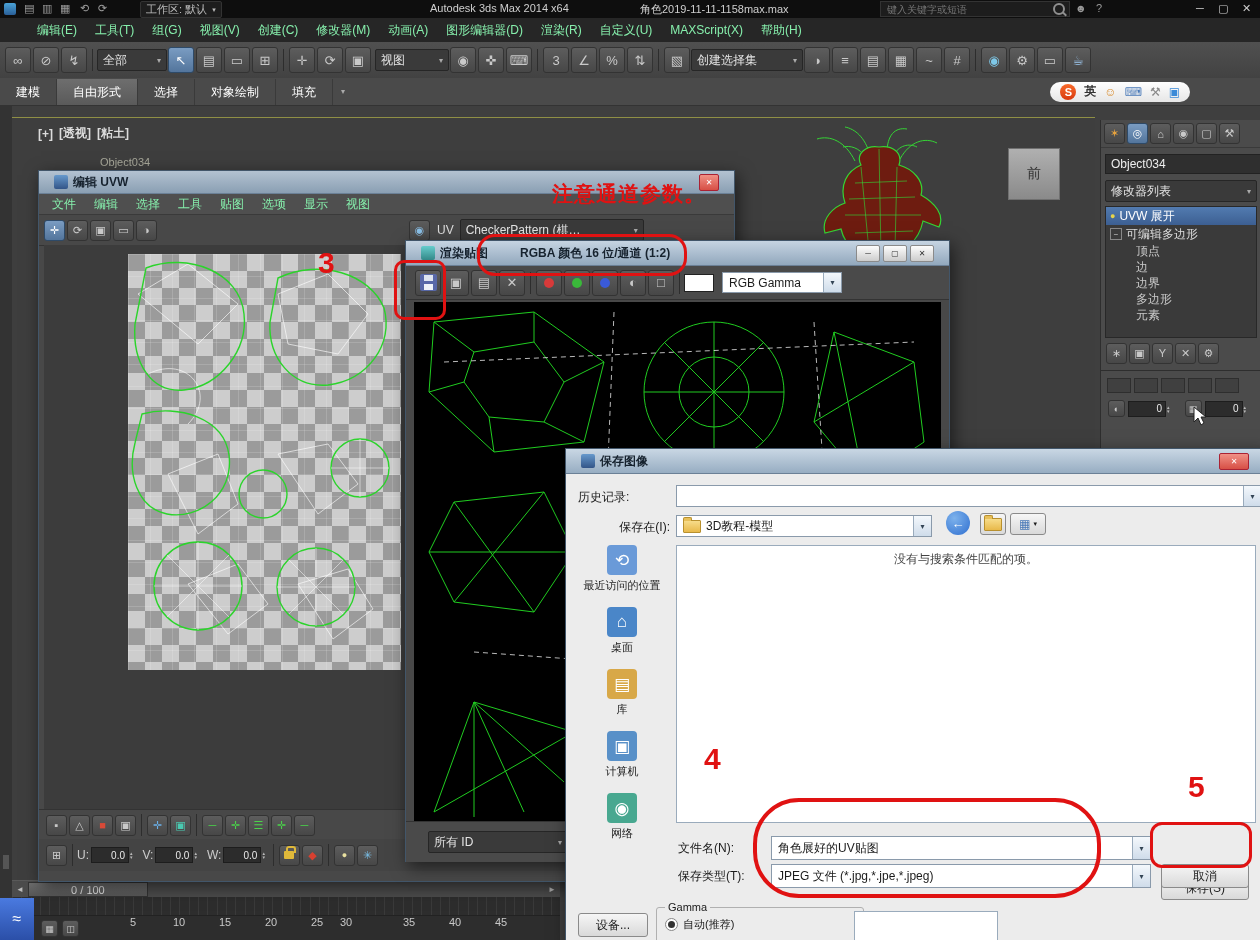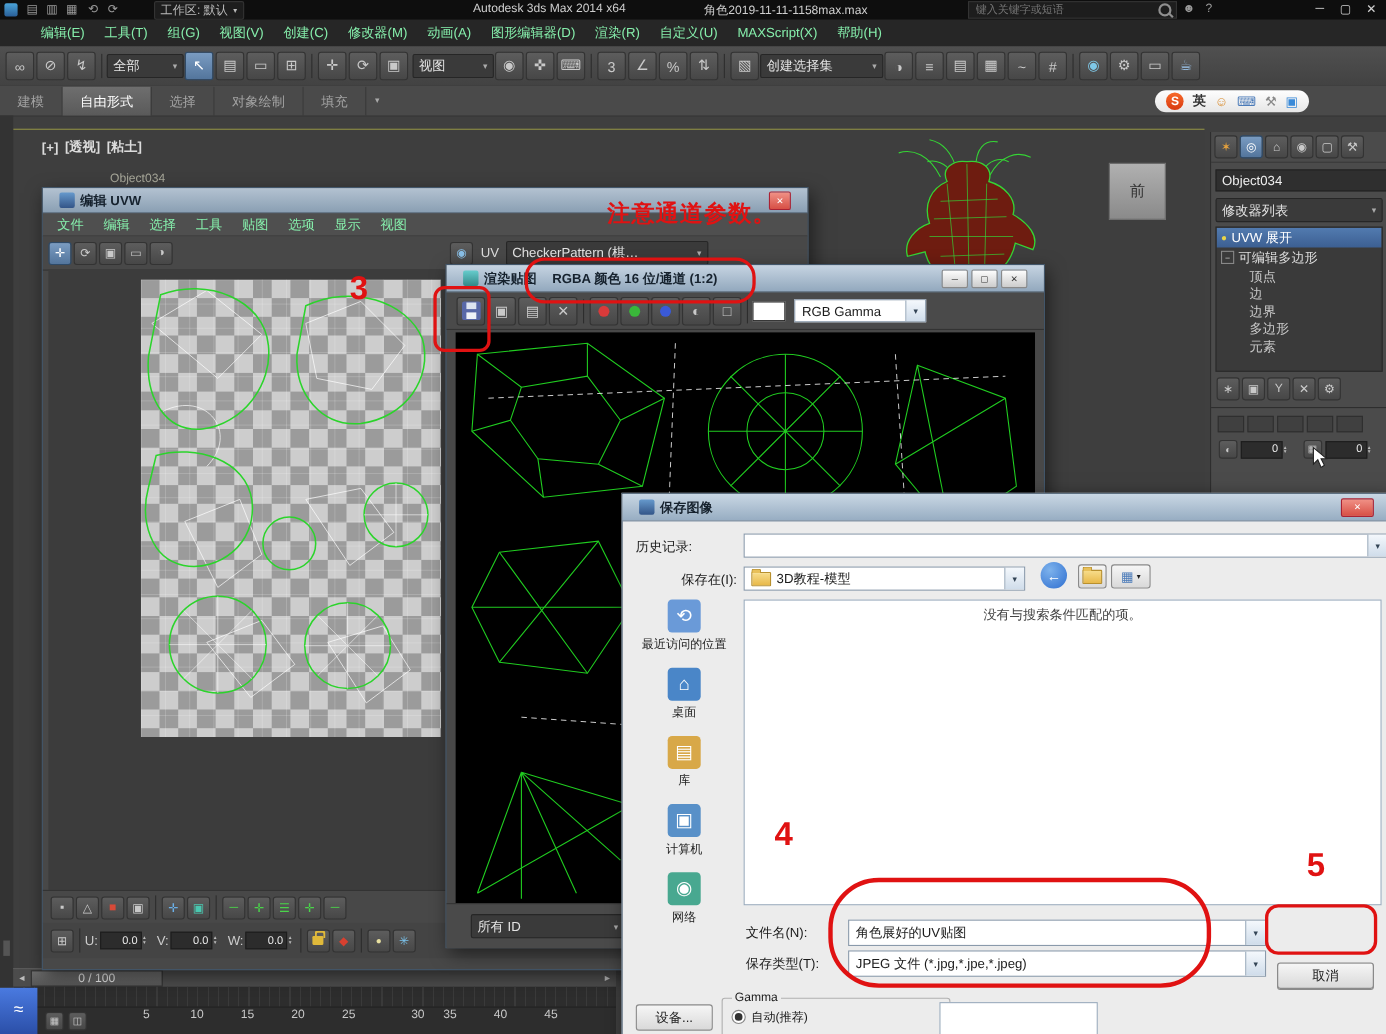--- a/index.html
+++ b/index.html
@@ -66,21 +66,21 @@
   .floppy::after{content:"";position:absolute;bottom:1px;left:4px;right:4px;height:6px;background:#eef2f8;}
   .dot{width:10px;height:10px;border-radius:50%;flex:0 0 auto;}
   .lock{width:10px;height:8px;background:#e0b93a;position:relative;border-radius:1px;}
   .lock::before{content:"";position:absolute;top:-5px;left:2px;width:6px;height:5px;border:2px solid #e0b93a;
           border-bottom:none;border-radius:3px 3px 0 0;}
   .radio{width:11px;height:11px;border:1px solid #888;border-radius:50%;background:#fff;margin-right:5px;
          position:relative;flex:0 0 auto;}
   .radio::after{content:"";position:absolute;left:2px;top:2px;right:2px;bottom:2px;background:#333;border-radius:50%;}
   .gbtn{display:inline-flex;align-items:center;justify-content:center;background:linear-gradient(#f6f6f6,#d9d9d9);
         border:1px solid #8a8a8a;border-radius:3px;color:#1a1a1a;font-size:12px;}
-  .ribtab{padding:0 16px;line-height:26px;color:#a3a3a3;border-right:1px solid #3a3a3a;}
+  .ribtab{padding:0 16px;line-height:26px;color:#ffffff;border-right:1px solid #3a3a3a;}
   .ribtab.active{background:linear-gradient(#6e6e6e,#5a5a5a);color:#fff;}
 </style>
 </head>
 <body>
 
 <div id="app">
 
   <div class="abs row" style="left:0;top:0;width:1260px;height:18px;background:#0e0e0e;font-size:11px;">
     <span class="abs" style="left:4px;top:3px;width:12px;height:12px;border-radius:2px;background:linear-gradient(#4aa3d8,#2a5f98);"></span>
     <span class="abs" style="left:24px;top:2px;color:#9a9a9a;">▤</span>
@@ -306,21 +306,21 @@
     <span style="font-size:8px;color:#bbb;padding:0 4px;">►</span>
   </div>
   <div class="abs" style="left:12px;top:897px;width:548px;height:43px;background:#2d2d2d;">
     <div style="height:18px;background:repeating-linear-gradient(90deg,#3a3a3a 0 1px,transparent 1px 9.3px);border-bottom:1px solid #222;"></div>
     <div class="row" style="padding-left:98px;color:#c8c8c8;font-size:11px;">
       <span style="width:46px;text-align:center;">5</span>
       <span style="width:46px;text-align:center;">10</span>
       <span style="width:46px;text-align:center;">15</span>
       <span style="width:46px;text-align:center;">20</span>
       <span style="width:46px;text-align:center;">25</span>
-      <span style="width:46px;text-align:right;">30</span>
+      <span style="width:46px;text-align:left;">30</span>
       <span style="width:46px;text-align:center;">35</span>
       <span style="width:46px;text-align:center;">40</span>
       <span style="width:46px;text-align:center;">45</span>
     </div>
   </div>
   <div class="abs" style="left:0;top:898px;width:34px;height:42px;background:linear-gradient(#4a7ae0,#2b4fa8);display:flex;align-items:center;justify-content:center;color:#fff;font-size:16px;">
     <span>≈</span>
   </div>
   <div class="abs row" style="left:40px;top:920px;gap:2px;">
     <span class="ic xs">▦</span>
@@ -449,21 +449,21 @@
       <span class="sep"></span>
       <span class="ic sm" style="color:#e8e0a0;font-size:9px;">●</span>
       <span class="ic sm" style="color:#7ac0e8;">✳</span>
     </div>
   </div>
 
   <div class="win" style="left:405px;top:240px;width:543px;height:620px;z-index:20;">
     <div class="wtitle" style="height:24px;">
       <span class="appic" style="background:linear-gradient(#6cc,#388);"></span>
       <span>渲染贴图</span>
-      <span style="margin-left:14px;font-weight:bold;">RGBA 颜色 16 位/通道 (1:2)</span>
+      <span style="margin-left:32px;font-weight:bold;">RGBA 颜色 16 位/通道 (1:2)</span>
       <span style="flex:1;"></span>
       <span class="wbtn">─</span>
       <span class="wbtn">▢</span>
       <span class="wbtn">✕</span>
     </div>
     <div class="row" style="height:33px;background:#4a4a4a;border-bottom:1px solid #333;padding-left:8px;">
       <span class="ic">
           <span class="floppy"></span>
         </span>
       <span class="ic">▣</span>
@@ -588,21 +588,21 @@
     <span class="abs wcombo" style="left:205px;top:387px;width:372px;height:22px;">
       <span>角色展好的UV贴图</span>
       <span class="cbtn">▾</span>
     </span>
     <span class="abs" style="left:112px;top:419px;">保存类型(T):</span>
     <span class="abs wcombo" style="left:205px;top:415px;width:372px;height:22px;">
       <span>JPEG 文件 (*.jpg,*.jpe,*.jpeg)</span>
       <span class="cbtn">▾</span>
     </span>
     <span class="abs gbtn" style="left:595px;top:387px;width:86px;height:22px;margin-top:40px;">保存(S)</span>
-    <span class="abs gbtn" style="left:595px;top:426px;width:86px;height:22px;">取消</span>
+    <span class="abs gbtn" style="left:595px;top:415px;width:86px;height:22px;">取消</span>
 
     <span class="abs gbtn" style="left:12px;top:464px;width:68px;height:22px;">设备...</span>
     <fieldset class="abs" style="left:90px;top:452px;width:190px;height:60px;border:1px solid #b0b0b0;border-radius:3px;margin:0;padding:2px 8px;">
       <legend style="font-size:11px;padding:0 3px;">Gamma</legend>
       <span class="row" style="margin-top:2px;">
         <span class="radio"></span>
         <span style="font-size:11px;">自动(推荐)</span>
       </span>
     </fieldset>
     <span class="abs" style="left:288px;top:462px;width:142px;height:33px;background:#fff;border:1px solid #9aabbc;"></span>

